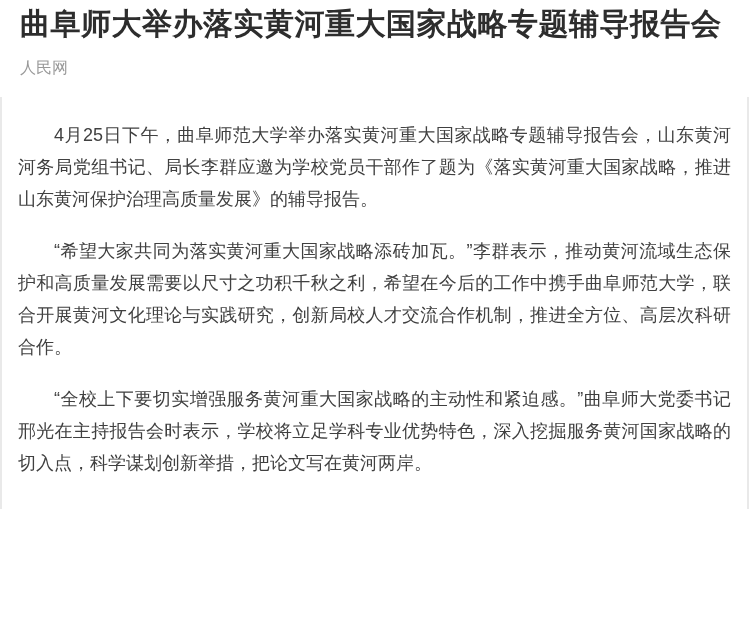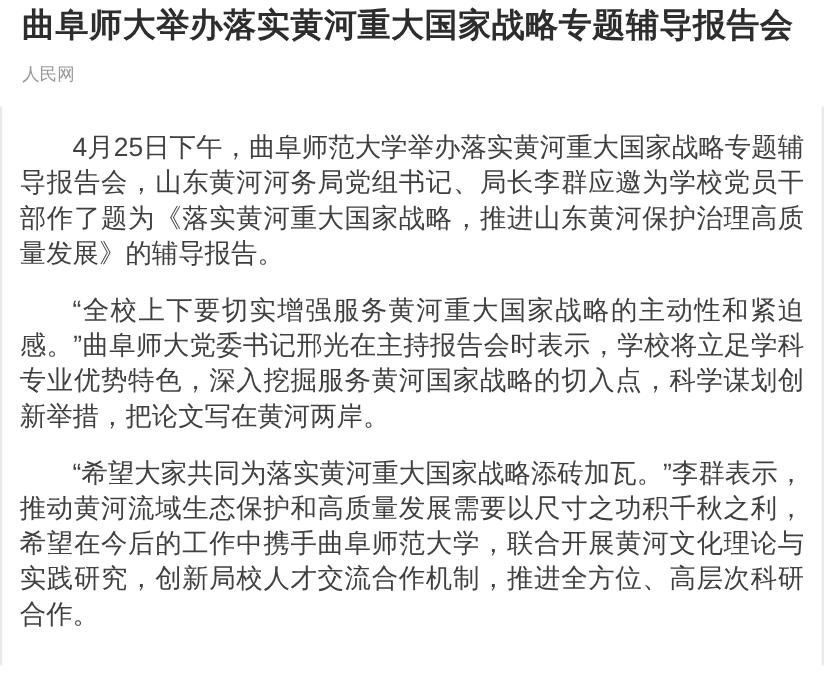--- a/index.html
+++ b/index.html
@@ -54,21 +54,21 @@
   .article-body {
     flex: 1;
     background: #ffffff;
     border-left: 2px solid #e9e9e9;
     border-right: 2px solid #e9e9e9;
     padding: 22px 16px 10px 16px;
     box-sizing: border-box;
   }
   .article-body p {
     margin: 0 0 20px 0;
-    font-size: 24px;
+    font-size: 18px;
     line-height: 32px;
     color: #404040;
     text-align: justify;
     text-indent: 2em;
   }
 </style>
 </head>
 <body>
 
 <div class="page">
@@ -78,17 +78,17 @@
     <div class="article-meta">
       <span class="meta-source">人民网</span>
     </div>
     <div class="header-spacer"></div>
   </div>
 
   <div class="header-divider"></div>
 
   <div class="article-body">
     <p>4月25日下午，曲阜师范大学举办落实黄河重大国家战略专题辅导报告会，山东黄河河务局党组书记、局长李群应邀为学校党员干部作了题为《落实黄河重大国家战略，推进山东黄河保护治理高质量发展》的辅导报告。</p>
+    <p>“希望大家共同为落实黄河重大国家战略添砖加瓦。”李群表示，推动黄河流域生态保护和高质量发展需要以尺寸之功积千秋之利，希望在今后的工作中携手曲阜师范大学，联合开展黄河文化理论与实践研究，创新局校人才交流合作机制，推进全方位、高层次科研合作。</p>
     <p>“全校上下要切实增强服务黄河重大国家战略的主动性和紧迫感。”曲阜师大党委书记邢光在主持报告会时表示，学校将立足学科专业优势特色，深入挖掘服务黄河国家战略的切入点，科学谋划创新举措，把论文写在黄河两岸。</p>
-    <p>“希望大家共同为落实黄河重大国家战略添砖加瓦。”李群表示，推动黄河流域生态保护和高质量发展需要以尺寸之功积千秋之利，希望在今后的工作中携手曲阜师范大学，联合开展黄河文化理论与实践研究，创新局校人才交流合作机制，推进全方位、高层次科研合作。</p>
   </div>
 
 </div>
 
 </body></html>

